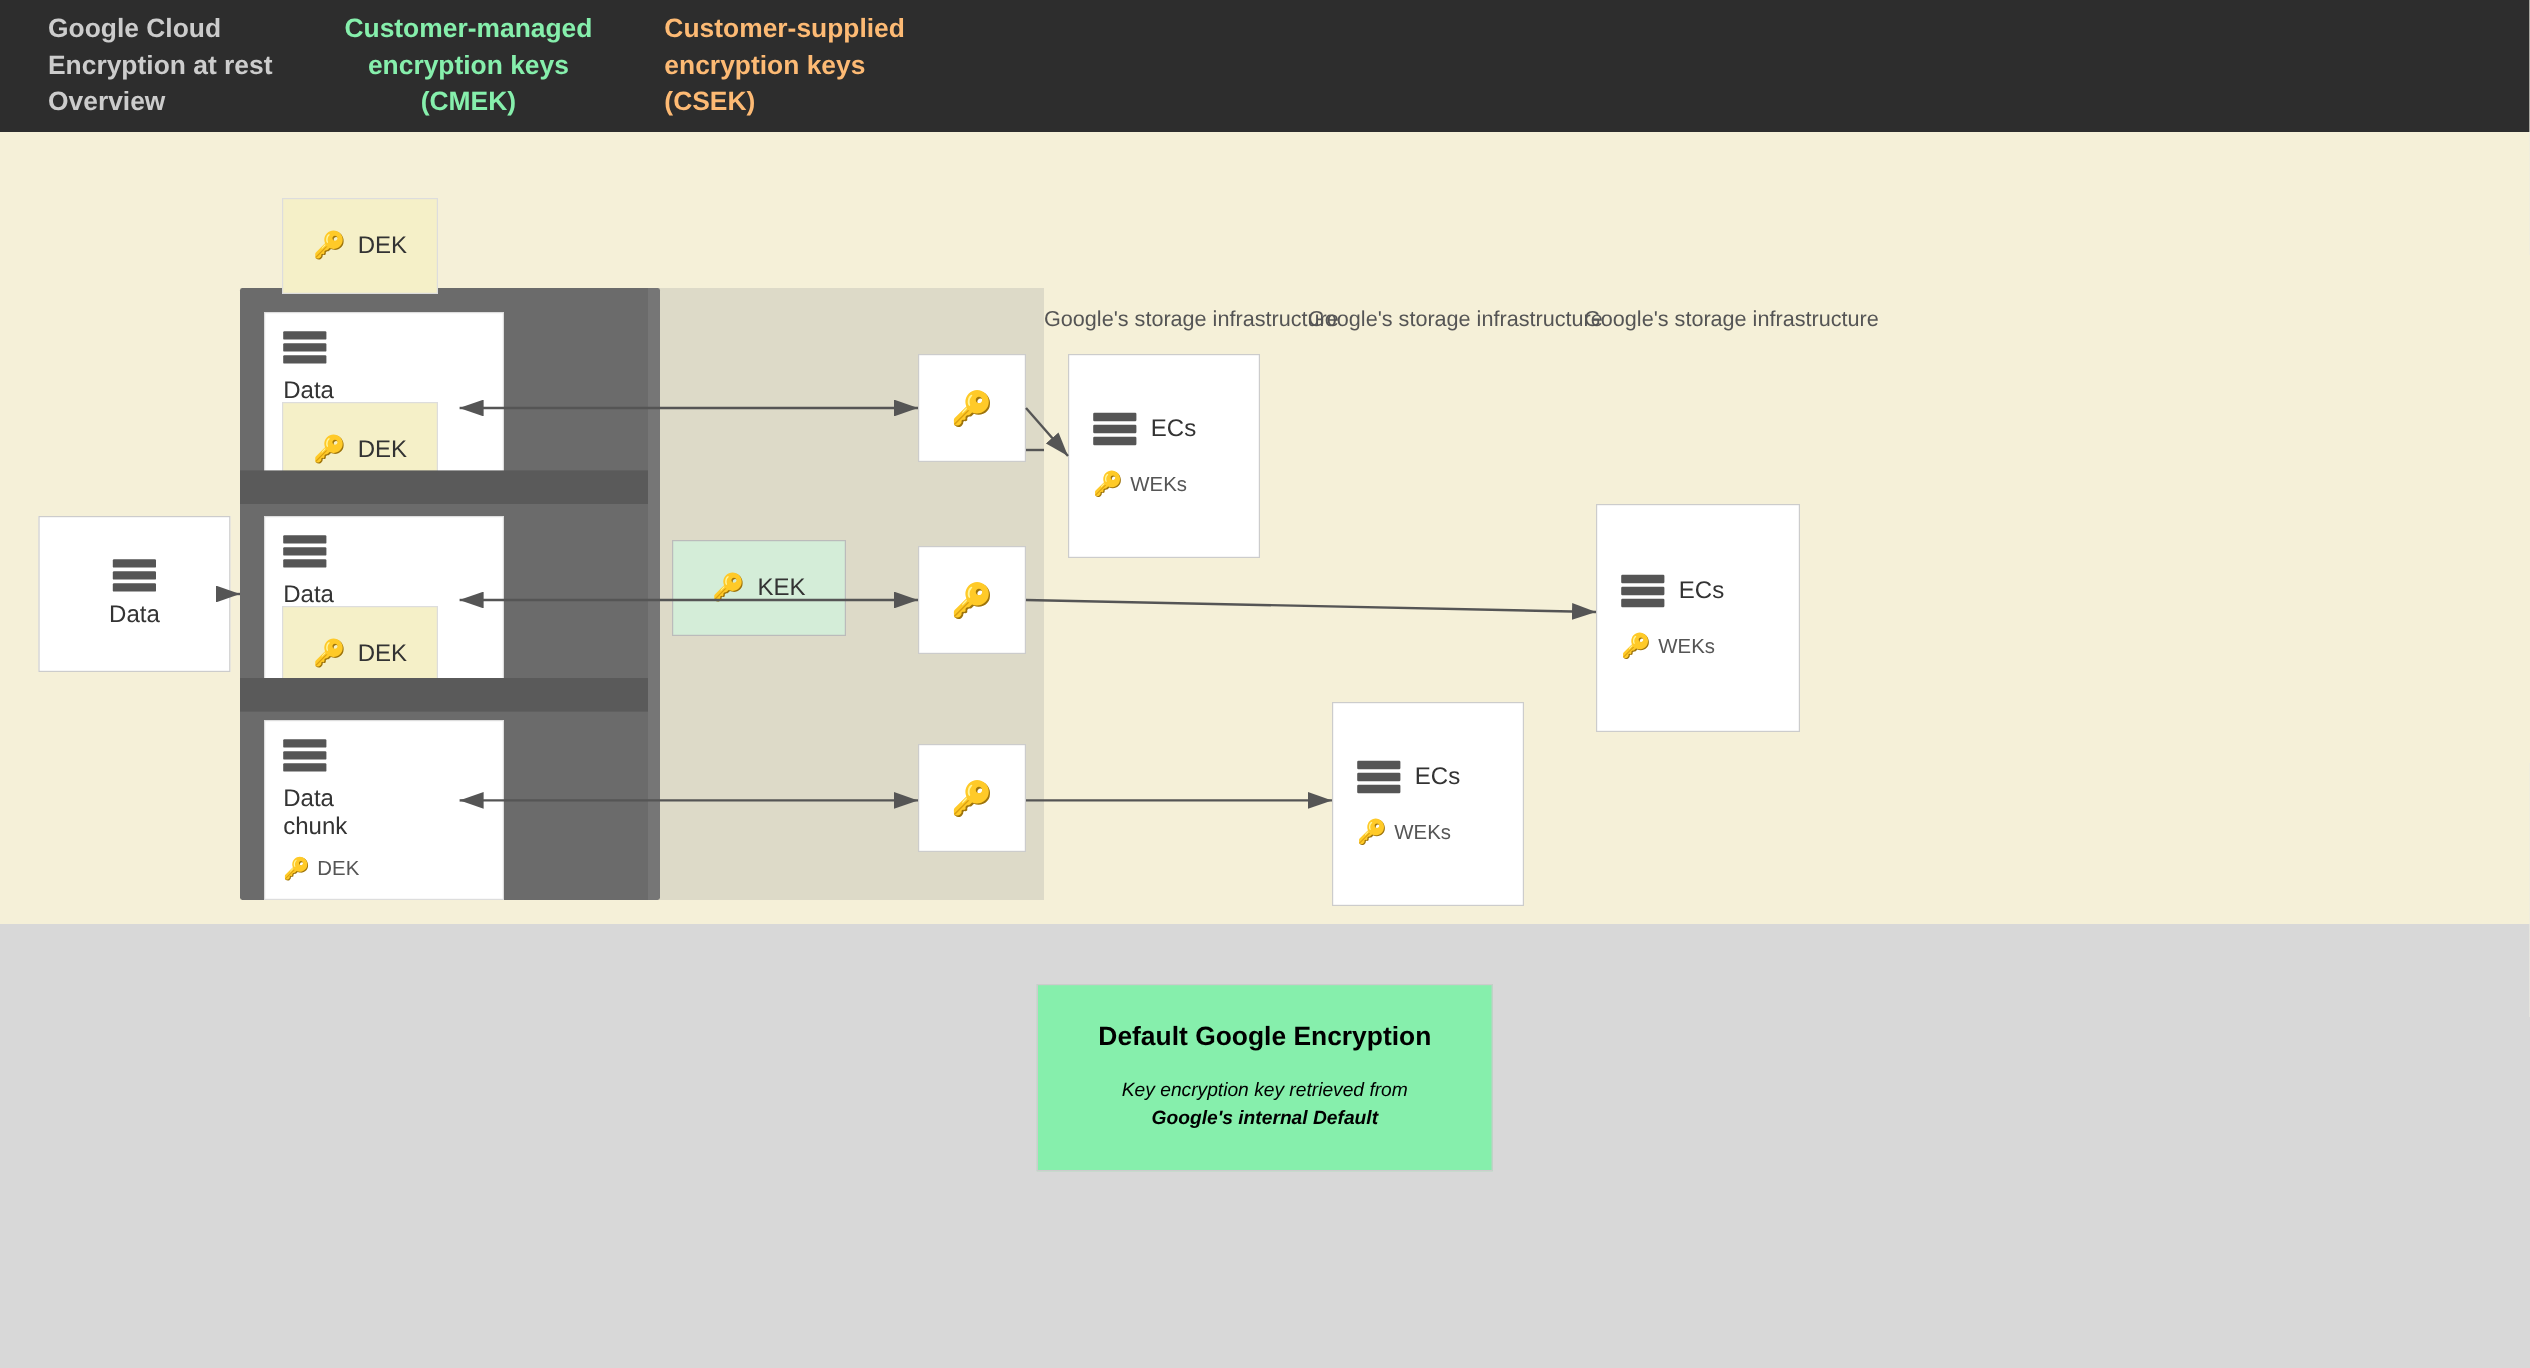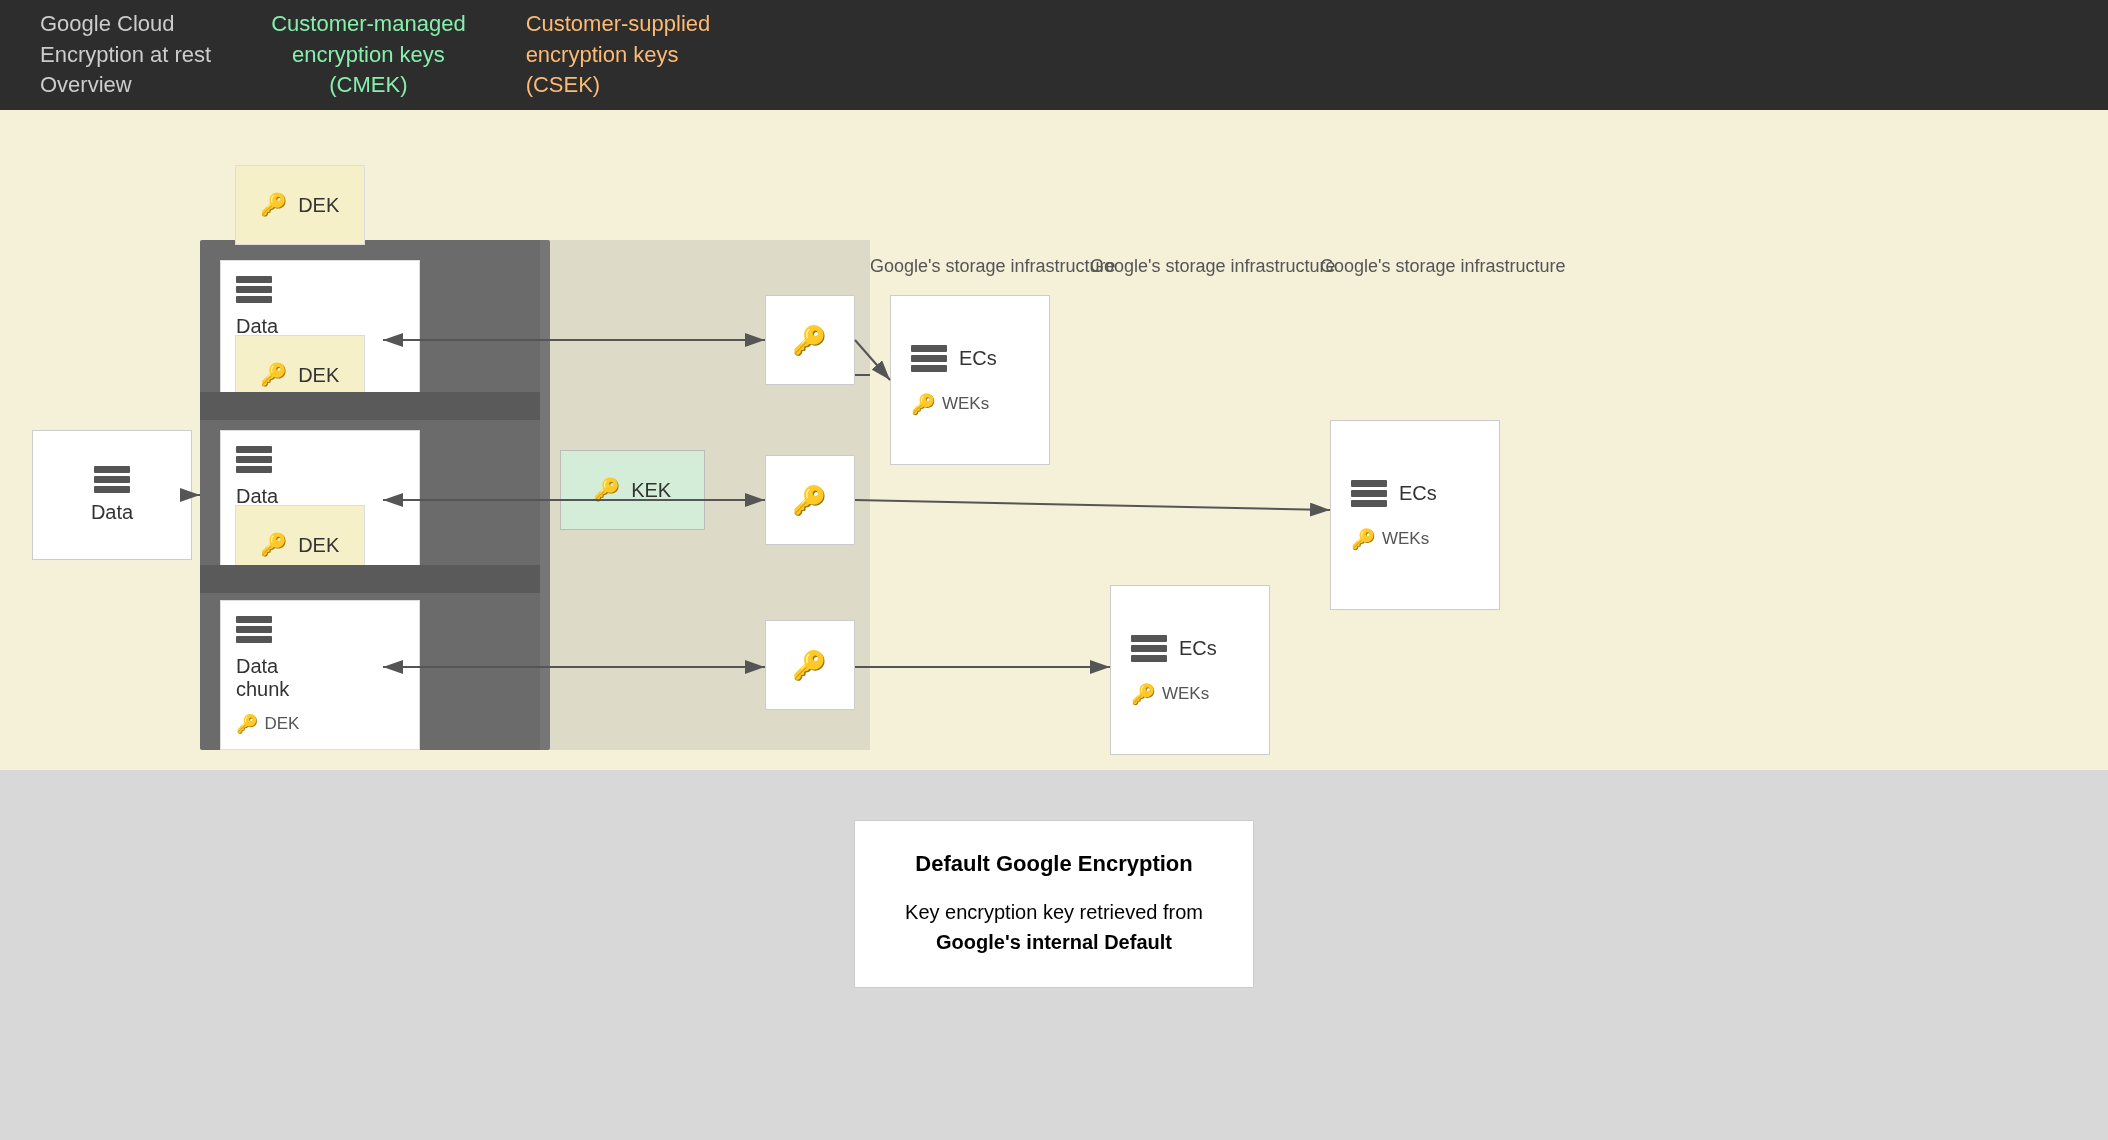--- a/index.html
+++ b/index.html
@@ -40,34 +40,35 @@
       width: 100%;
       height: 370px;
       background: #d8d8d8;
       display: flex;
       align-items: flex-start;
       justify-content: center;
       padding-top: 50px;
     }
 
     .legend-box {
-      background: #ffffff;
+      background: #86efac;
       border: 1px solid #ccc;
       padding: 30px 50px;
       min-width: 340px;
       text-align: center;
     }
     .legend-title {
       font-size: 22px;
       font-weight: bold;
       margin-bottom: 20px;
     }
     .legend-desc {
-      font-size: 20px;
+      font-size: 16px;
       line-height: 1.5;
+      font-style: italic;
     }
     .legend-desc strong {
       font-weight: bold;
     }
 
     
     .diagram-wrapper {
       position: absolute;
       top: 0; left: 0; right: 0; bottom: 0;
     }
@@ -233,20 +234,21 @@
       font-size: 17px;
       color: #555;
       display: flex;
       align-items: center;
       gap: 6px;
     }
 
     .top-bar-section {
       display: flex;
       flex-direction: column;
+      font-weight: bold;
     }
   </style>
 </head>
 <body>
 
 <div class="top-bar">
   <div class="top-bar-section">
     <span class="top-bar-text" style="color:#ccc;">Google Cloud<br>Encryption at rest<br>Overview</span>
   </div>
   <div class="top-bar-section">

